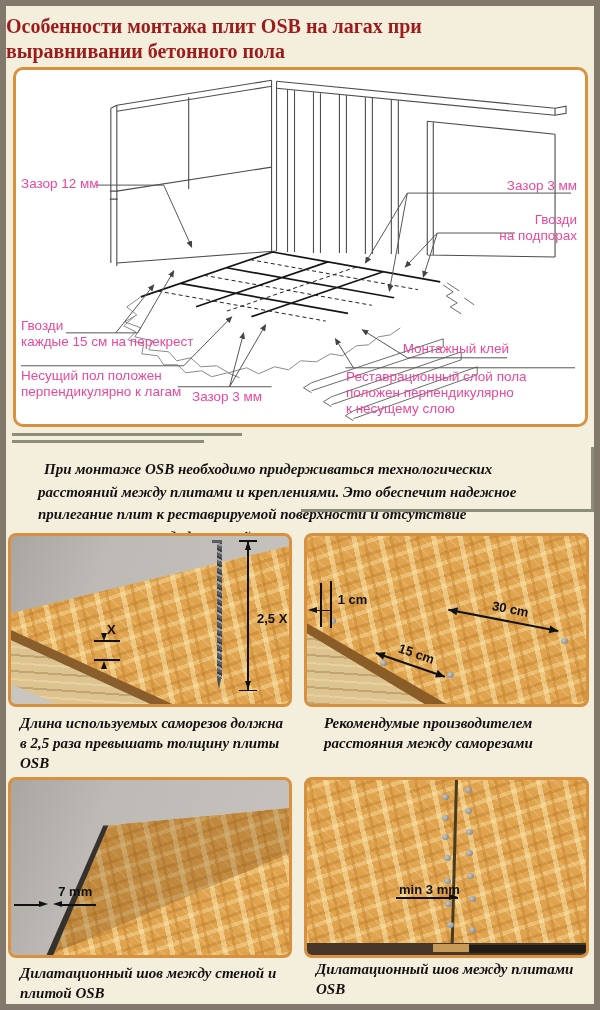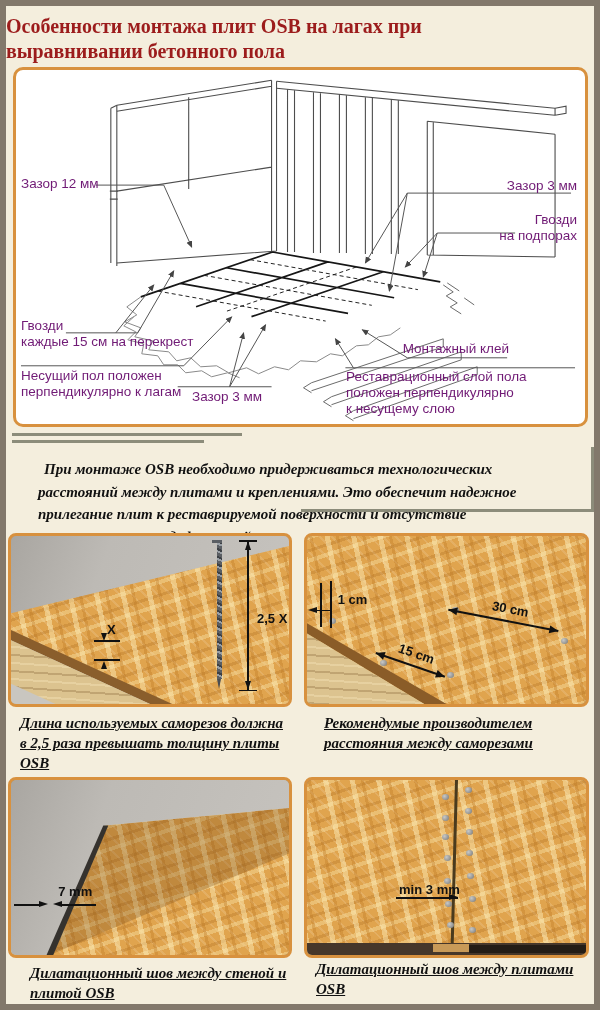--- a/index.html
+++ b/index.html
@@ -10,21 +10,21 @@
 
   
   .title{left:0;top:8px;width:100%;text-align:left;color:#9c1c1c;
          font:bold 20px/1.25 "Liberation Serif",serif;}
   .title-inner{display:inline-block;max-width:470px;}
 
   
   .diagram-box{left:7px;top:61px;width:575px;height:360px;background:#fff;
                border:3px solid #d8913e;border-radius:10px;box-sizing:border-box;}
   .diagram-box svg{position:absolute;left:0;top:0;}
-  .dlabel{position:absolute;font:13.5px/1.18 "Liberation Sans",sans-serif;color:#701a75;white-space:pre-line;}
+  .dlabel{position:absolute;font:13.5px/1.18 "Liberation Sans",sans-serif;color:#ec4899;white-space:pre-line;}
 
   
   .imp-head{left:0;top:428px;width:100%;text-align:center;
             font:bold italic 18px/1.2 "Liberation Serif",serif;color:#111;}
   .imp-body{left:0;top:452px;width:100%;box-sizing:border-box;padding:0 32px;
             font:bold italic 15px/1.5 "Liberation Serif",serif;color:#111;text-indent:6px;}
   .dec{background:#8c8c7a;}
 
   
   .photo{border:3px solid #d8913e;border-radius:8px;box-sizing:border-box;
@@ -34,21 +34,21 @@
   .osb{background-color:#e0a44e;background-image:
     repeating-linear-gradient(78deg, rgba(255,241,190,.45) 0 5px, rgba(0,0,0,0) 5px 11px, rgba(189,120,34,.35) 11px 14px, rgba(0,0,0,0) 14px 26px),
     repeating-linear-gradient(-18deg, rgba(250,230,170,.4) 0 4px, rgba(0,0,0,0) 4px 10px, rgba(170,105,28,.28) 10px 13px, rgba(0,0,0,0) 13px 22px),
     repeating-linear-gradient(45deg, rgba(255,255,255,.12) 0 2px, rgba(0,0,0,0) 2px 9px);}
   .wood{background-color:#dcc38f;background-image:
     repeating-linear-gradient(4deg, rgba(120,85,40,.28) 0 2px, rgba(0,0,0,0) 2px 8px, rgba(255,240,200,.3) 8px 10px, rgba(0,0,0,0) 10px 16px);}
   .wallgrad{background:linear-gradient(110deg,#a9a6a1 0%,#bdbab5 30%,#c7c4bf 100%);}
   .ann{position:absolute;font:bold 13px/1.1 "Liberation Sans",sans-serif;color:#111;}
   .ln{position:absolute;background:#111;}
   .tri{position:absolute;width:0;height:0;}
-  .cap{font:bold italic 15px/1.32 "Liberation Serif",serif;color:#111;text-decoration:underline;}
+  .cap{font:bold italic 15px/1.32 "Liberation Serif",serif;color:#111;}
   .dot{position:absolute;width:7px;height:6px;border-radius:50%;
        background:radial-gradient(circle at 35% 35%,#c9c9c7,#8f8f8d 70%,#6f6f6d);}
 </style>
 </head>
 <body>
 
 <div class="page">
 
   <div class="abs title">
     <span class="title-inner">Особенности монтажа плит OSB на лагах при выравнивании бетонного пола</span>
@@ -220,16 +220,16 @@
     <div class="dot" style="left:57.5%;top:53%"></div>
     <div class="dot" style="left:49.5%;top:69%"></div>
     <div class="dot" style="left:58%;top:66%"></div>
     <div class="dot" style="left:50%;top:81%"></div>
     <div class="dot" style="left:58%;top:84%"></div>
     <div class="ann" style="left:33%;top:59%">min 3 mm</div>
     <div class="ln" style="left:32%;top:67%;width:22%;height:1.5px"></div>
     <div class="tri" style="left:51%;top:65.2%;border-top:3.5px solid transparent;border-bottom:3.5px solid transparent;border-left:9px solid #111"></div>
   </div>
 
-  <div class="abs cap" style="left:24px;top:958px;width:272px">Дилатационный шов между стеной и плитой OSB</div>
+  <div class="abs cap" style="left:14px;top:958px;width:272px">Дилатационный шов между стеной и плитой OSB</div>
   <div class="abs cap" style="left:310px;top:954px;width:272px">Дилатационный шов между плитами OSB</div>
 
 </div>
 
 </body></html>

